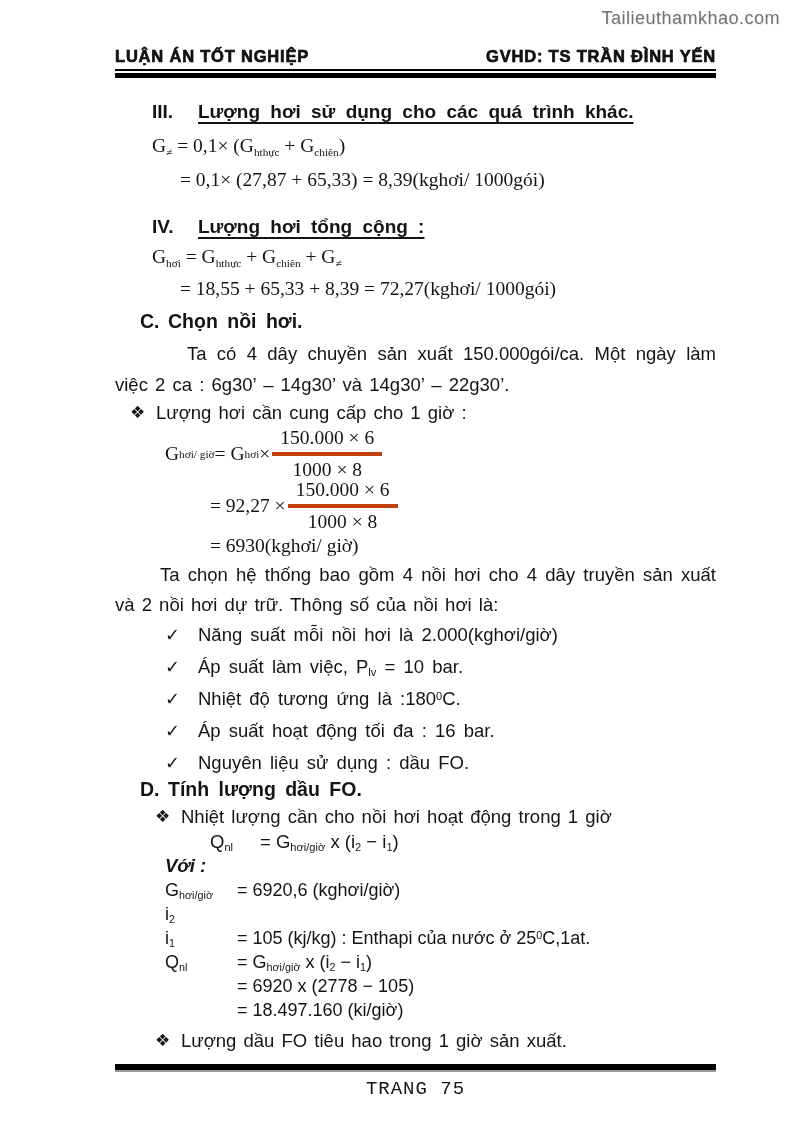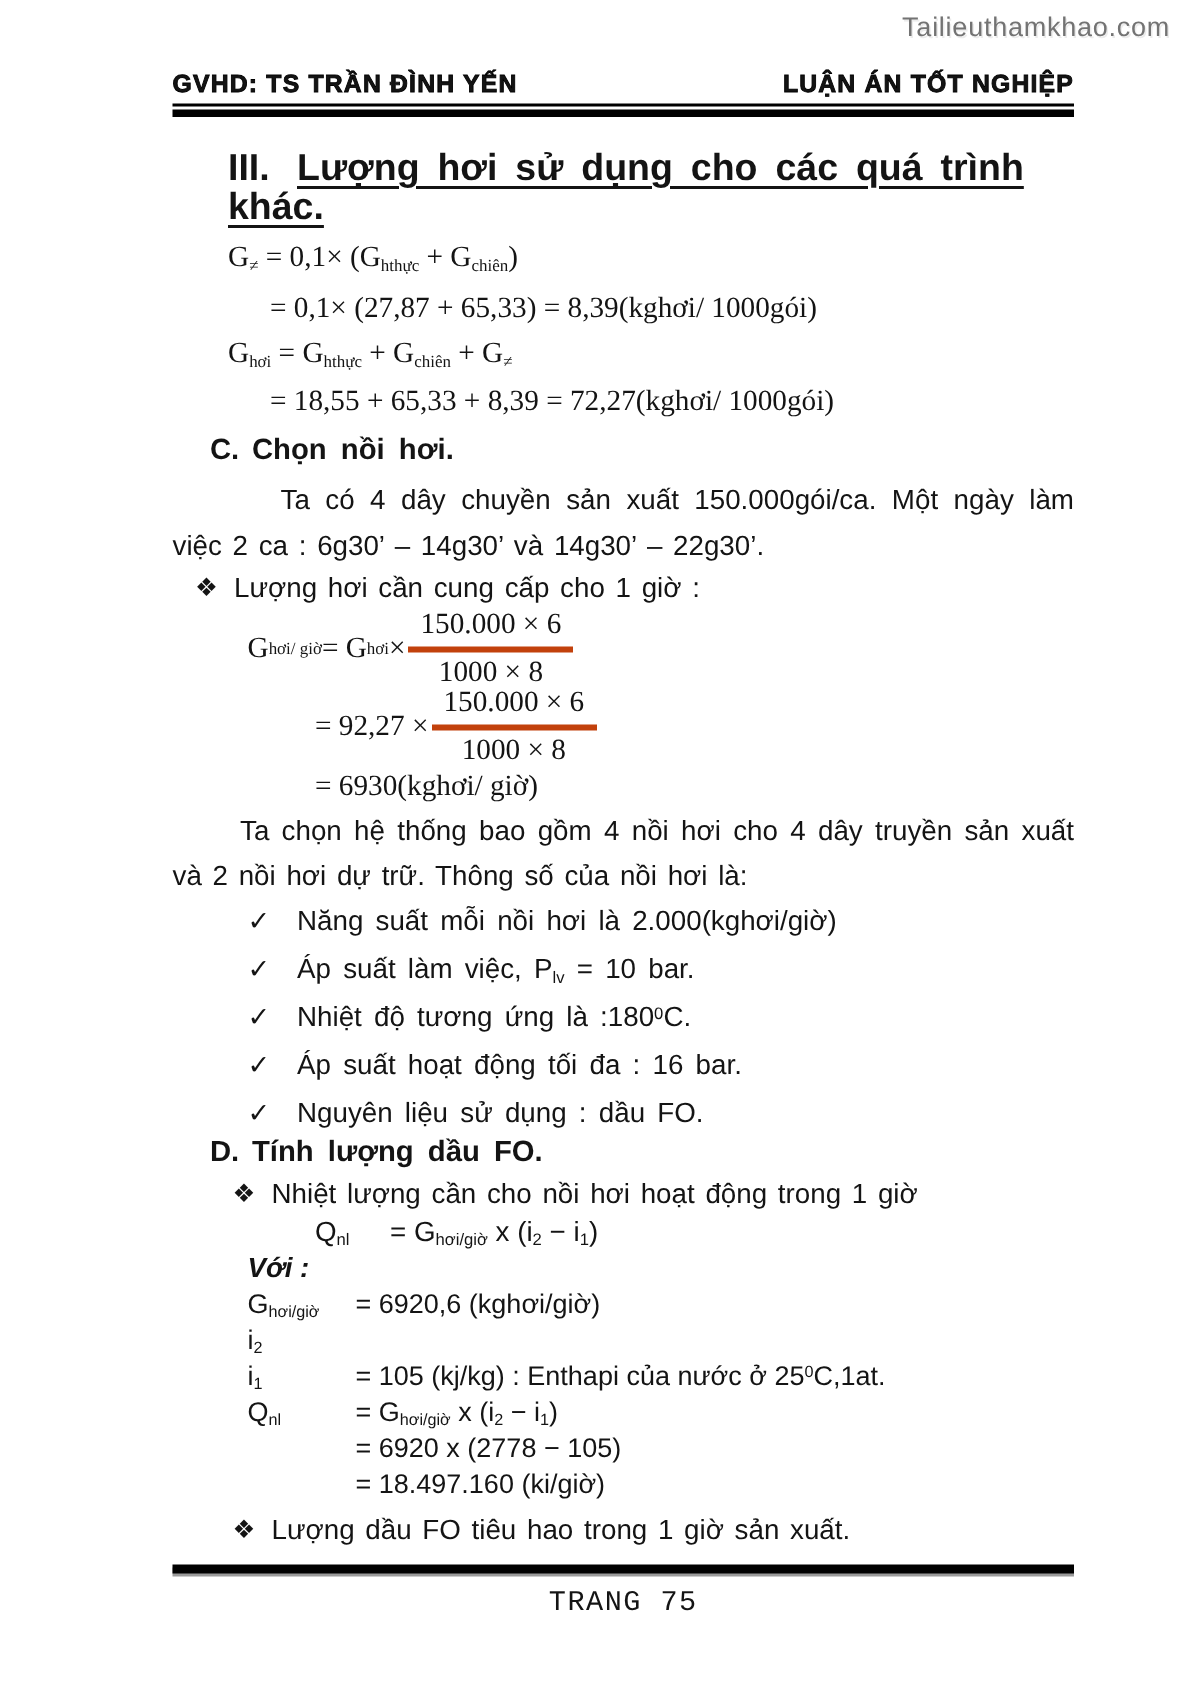--- a/index.html
+++ b/index.html
@@ -34,21 +34,21 @@
     letter-spacing: 0.8px;
     -webkit-text-stroke: 0.6px #000;
   }
   .header-rule { margin-top: 3px; }
   .header-rule .thin { height: 2px; background: #000; }
   .header-rule .thick { height: 5px; background: #000; margin-top: 2px; }
 
   .sec-heading {
     margin-top: 21px;
     line-height: 26px;
-    font-size: 25px;
+    font-size: 19px;
     font-weight: 700;
     word-spacing: 5px;
     padding-left: 37px;
   }
   .sec-heading .num { display: inline-block; width: 46px; }
   .sec-heading .u { text-decoration: underline; text-decoration-thickness: 2px; text-underline-offset: 4px; }
 
   .abc-heading {
     line-height: 26px;
     font-size: 19.5px;
@@ -158,35 +158,38 @@
   }
 </style>
 </head>
 <body>
 
 <div class="page">
 
   <div class="watermark">Tailieuthamkhao.com</div>
 
   <div class="header">
+    <span>LUẬN ÁN TỐT NGHIỆP</span>
     <span>GVHD: TS TRẦN ĐÌNH YẾN</span>
-    <span>LUẬN ÁN TỐT NGHIỆP</span>
   </div>
   <div class="header-rule">
     <div class="thin"></div>
     <div class="thick"></div>
   </div>
 
   <div class="sec-heading">
     <span class="num">III.</span><span class="u">Lượng hơi sử dụng cho các quá trình khác.</span>
   </div>
 
   <div id="f1l1" class="formula ml37">G<sub>≠</sub> = 0,1× (G<sub>hthực</sub> + G<sub>chiên</sub>)</div>
   <div id="f1l2" class="formula ml65">= 0,1× (27,87 + 65,33) = 8,39(kghơi/ 1000gói)</div>
 
+  <div class="sec-heading">
+    <span class="num">IV.</span><span class="u">Lượng hơi tổng cộng :</span>
+  </div>
 
   <div id="f2l1" class="formula ml37">G<sub>hơi</sub> = G<sub>hthực</sub> + G<sub>chiên</sub> + G<sub>≠</sub></div>
   <div id="f2l2" class="formula ml65">= 18,55 + 65,33 + 8,39 = 72,27(kghơi/ 1000gói)</div>
 
   <div id="head-c" class="abc-heading">
     <span class="num">C.</span><span>Chọn  nồi hơi.</span>
   </div>
 
   <div id="para1" class="para">Ta có 4 dây chuyền sản xuất 150.000gói/ca. Một ngày làm việc 2 ca : 6g30’ – 14g30’ và 14g30’ – 22g30’.</div>
 

